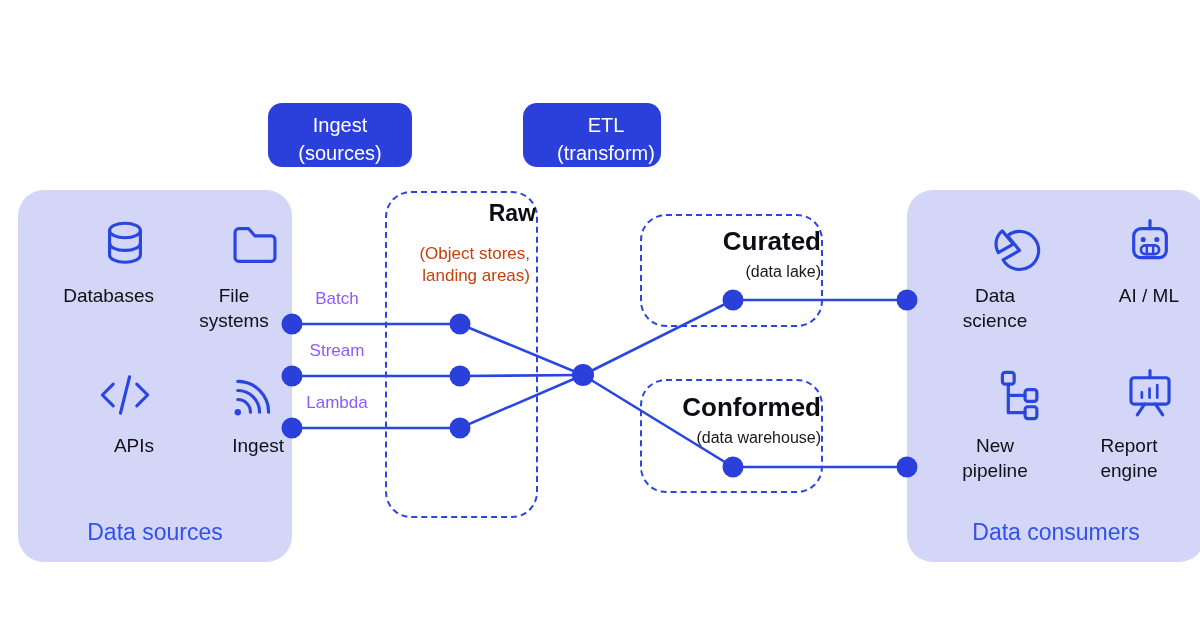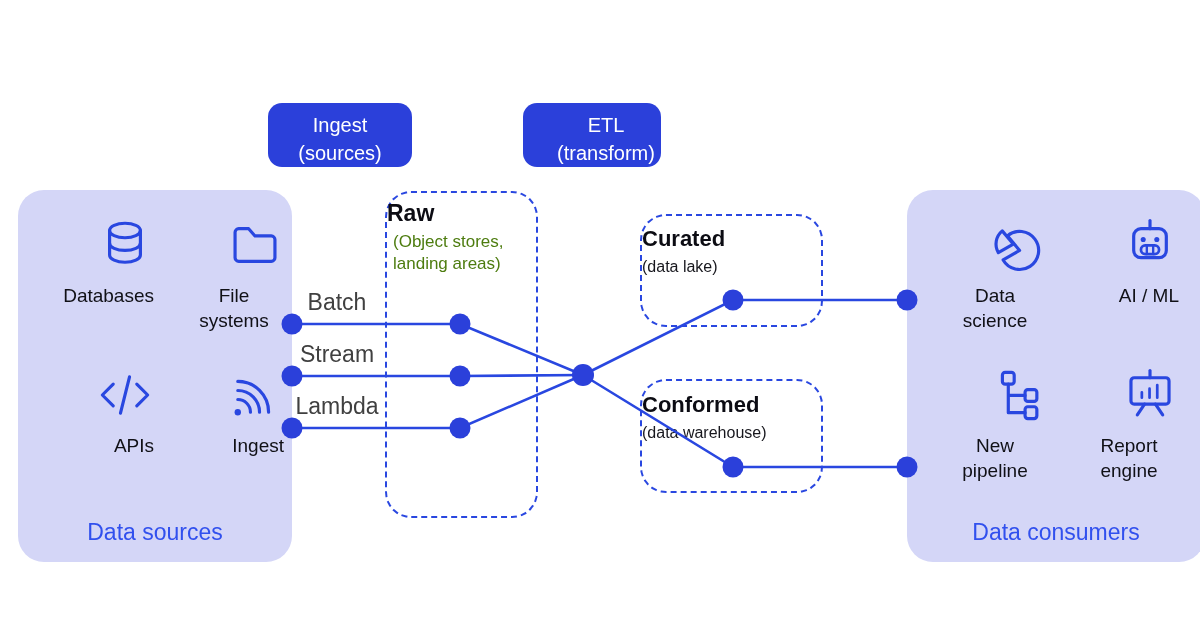--- a/index.html
+++ b/index.html
@@ -37,35 +37,35 @@
   .pl-c3{left:8px;top:176px;width:128px;}
   .pl-c4{left:138px;top:176px;width:128px;}
   .pr-c1{left:6px;top:26px;width:132px;}
   .pr-c2{left:142px;top:26px;width:130px;}
   .pr-c3{left:6px;top:176px;width:132px;}
   .pr-c4{left:142px;top:176px;width:130px;}
   .icon{stroke:#2947e0;fill:none;stroke-linecap:round;stroke-linejoin:round;}
   
   .zone{
     position:absolute;border:2px dashed #2947e0;border-radius:26px;
-    box-sizing:border-box;text-align:left;background:transparent;
+    box-sizing:border-box;text-align:right;background:transparent;
   }
   #zone-raw{left:385px;top:191px;width:153px;height:327px;padding-top:7px;}
   #zone-curated{left:640px;top:214px;width:183px;height:113px;padding-top:10px;}
   #zone-conformed{left:640px;top:379px;width:183px;height:114px;padding-top:11px;}
   .zone-title{font-size:23px;font-weight:bold;color:#0c0c13;}
-  .zone-title-sm{font-size:22px;font-weight:bold;color:#0c0c13;}
-  .zone-sub{font-size:17px;color:#4d7c0f;line-height:1.3;margin-top:4px;padding:0 6px;}
+  .zone-title-sm{font-size:26px;font-weight:bold;color:#0c0c13;}
+  .zone-sub{font-size:17px;color:#c2410c;line-height:1.3;margin-top:16px;padding:0 6px;}
   .zone-sub-sm{font-size:16px;color:#17171d;margin-top:6px;}
   
   #flow-svg{position:absolute;left:0;top:0;width:1200px;height:630px;pointer-events:none;}
   .flow-line{stroke:#2947e0;stroke-width:2.6;fill:none;}
   .flow-dot{fill:#2b40da;}
   .flow-label{
-    position:absolute;width:100px;text-align:center;font-size:23px;color:#404040;
+    position:absolute;width:100px;text-align:center;font-size:17px;color:#8b5cf6;
   }
   #flow-label-batch{left:287px;top:289px;}
   #flow-label-stream{left:287px;top:341px;}
   #flow-label-lambda{left:287px;top:393px;}
 </style>
 </head>
 <body>
 
 <div class="canvas">
 

